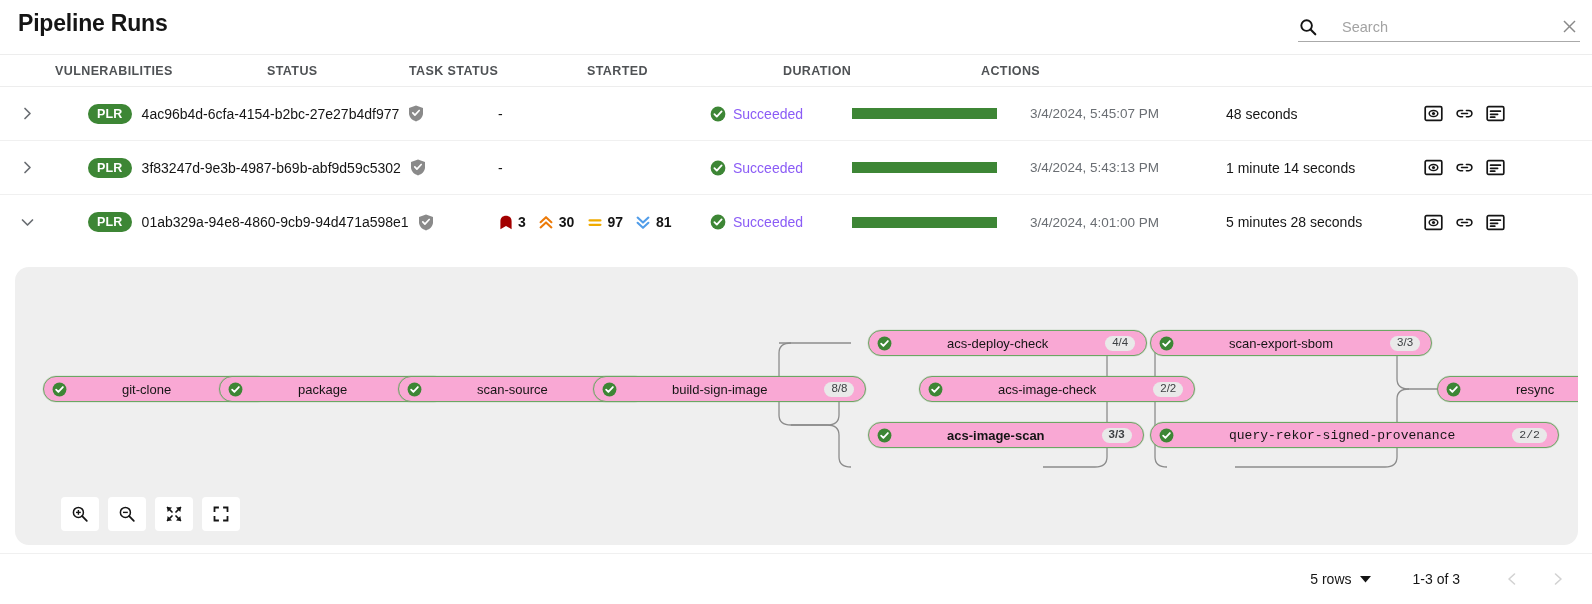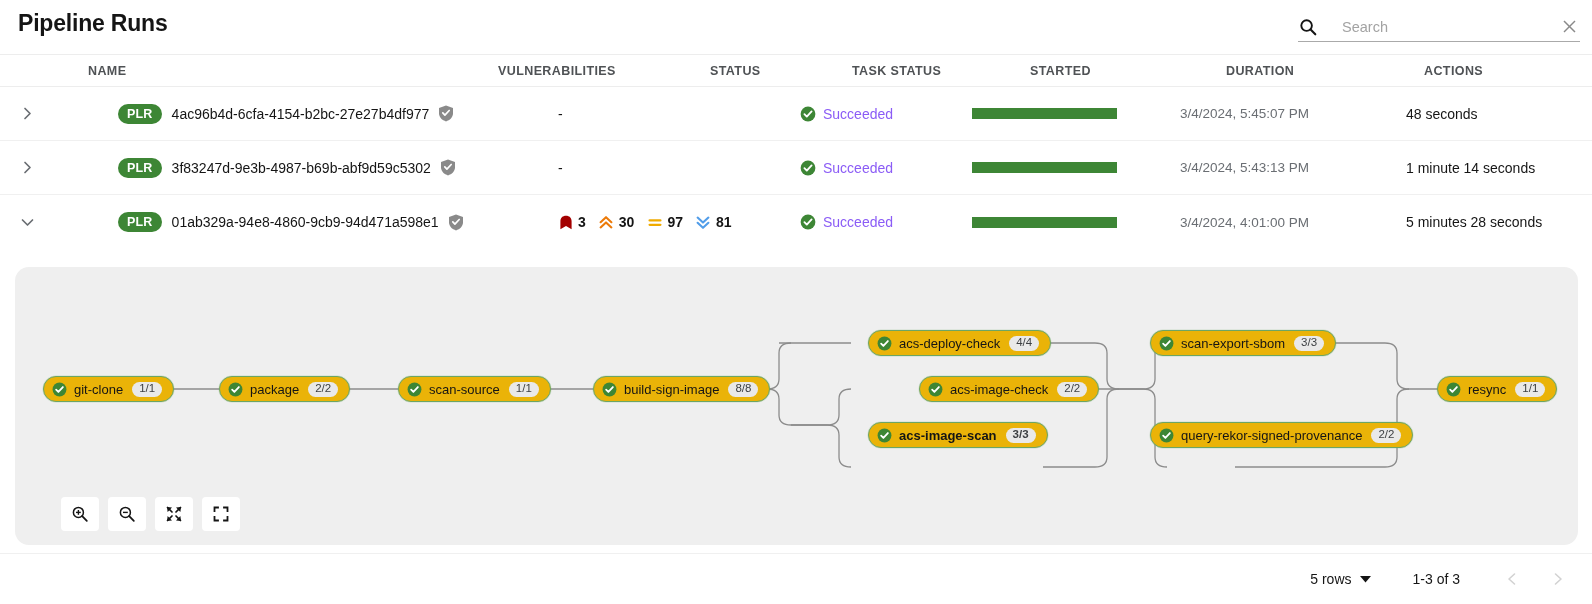--- a/index.html
+++ b/index.html
@@ -65,21 +65,20 @@
     font-weight: bold;
     letter-spacing: 0.4px;
     color: #4f5255;
   }
   .row {
     display: flex;
     align-items: center;
     height: 54px;
     border-bottom: 1px solid #f0f0f0;
     font-size: 14px;
-    gap: 30px;
   }
   .row.expanded { border-bottom: none; }
 
   .c-toggle   { width: 55px; flex: 0 0 55px; display: flex; align-items: center; justify-content: center; }
   .c-name     { width: 443px; flex: 0 0 443px; display: flex; align-items: center; padding-left: 33px;}
   .c-vuln     { width: 212px; flex: 0 0 212px; display: flex; align-items: center; text-align: center; }
   .c-status   { width: 142px; flex: 0 0 142px; display: flex; align-items: center; }
   .c-task     { width: 178px; flex: 0 0 178px; display: flex; align-items: center; }
   .c-started  { width: 196px; flex: 0 0 196px; display: flex; align-items: center; }
   .c-duration { width: 198px; flex: 0 0 198px; display: flex; align-items: center; }
@@ -149,27 +148,28 @@
     background: #efefef;
     border-radius: 14px;
     overflow: hidden;
   }
   .graph-svg { position: absolute; left: 0; top: 0; }
 
   .node {
     position: absolute;
     display: flex; align-items: center;
     height: 26px;
-    background: #eab308;
+    background: #f9a8d4;
     border: 1px solid #6ca664;
     border-radius: 16px;
     padding: 0 11px 0 8px;
     white-space: nowrap;
     cursor: pointer;
     box-shadow: 0 0 0 0.5px rgba(108,166,100,0.25);
+    gap: 48px;
   }
   .node .n-ico { width: 15px; height: 15px; margin-right: 7px; display: flex; flex: 0 0 auto;}
   .node .n-label { font-size: 13px; color: #151515; }
   .node .n-count {
     margin-left: 9px;
     background: #e9e9e9;
     border-radius: 12px;
     font-size: 11.5px;
     color: #3c3f42;
     padding: 1.5px 7px 2px;
@@ -230,21 +230,20 @@
           <line x1="13" y1="2" x2="2" y2="13" stroke="#8a8a8a" stroke-width="1.5"></line>
         </svg>
     </span>
   </div>
 </div>
 
 <div class="table">
 
   <div class="thead">
     <div class="c-toggle"></div>
-    <div class="c-name">NAME</div>
     <div class="c-vuln">VULNERABILITIES</div>
     <div class="c-status">STATUS</div>
     <div class="c-task">TASK STATUS</div>
     <div class="c-started">STARTED</div>
     <div class="c-duration">DURATION</div>
     <div class="c-actions">ACTIONS</div>
   </div>
 
   <div id="rows-host">
       <div class="row">
@@ -616,21 +615,21 @@
       <div class="node" style="left: 1135px; top: 63px;">
         <span class="n-ico">
           <svg width="15" height="15" viewBox="0 0 16 16">
             <circle cx="8" cy="8" r="7.4" fill="#3d8635"></circle>
             <polyline points="4.4,8.2 6.8,10.6 11.6,5.4" fill="none" stroke="#ffffff" stroke-width="1.9" stroke-linecap="round" stroke-linejoin="round"></polyline>
           </svg>
         </span>
         <span class="n-label">scan-export-sbom</span>
         <span class="n-count">3/3</span>
       </div>
-      <div class="node" style="left: 1135px; top: 155px;">
+      <div class="node" style="left: 1135px; top: 155px; font-family: Liberation Mono, monospace;">
         <span class="n-ico">
           <svg width="15" height="15" viewBox="0 0 16 16">
             <circle cx="8" cy="8" r="7.4" fill="#3d8635"></circle>
             <polyline points="4.4,8.2 6.8,10.6 11.6,5.4" fill="none" stroke="#ffffff" stroke-width="1.9" stroke-linecap="round" stroke-linejoin="round"></polyline>
           </svg>
         </span>
         <span class="n-label">query-rekor-signed-provenance</span>
         <span class="n-count">2/2</span>
       </div>
       <div class="node" style="left: 1422px; top: 109px;">

